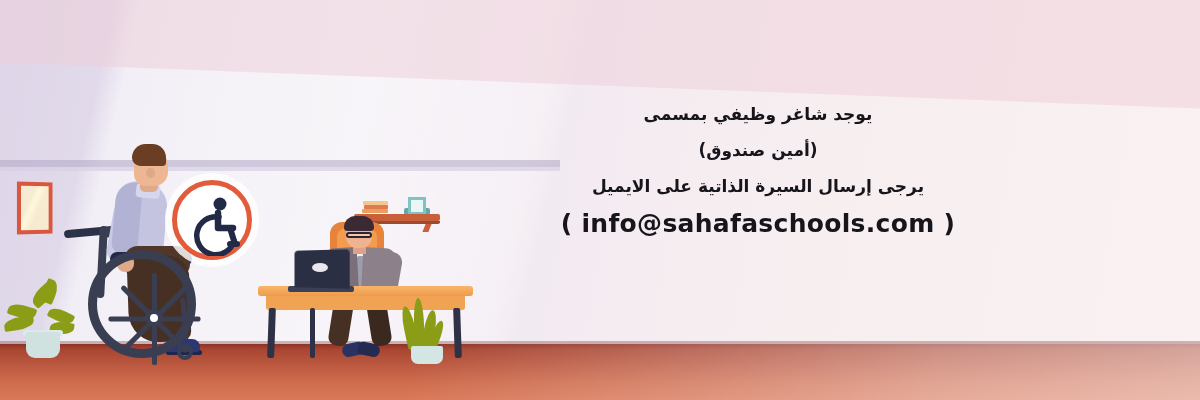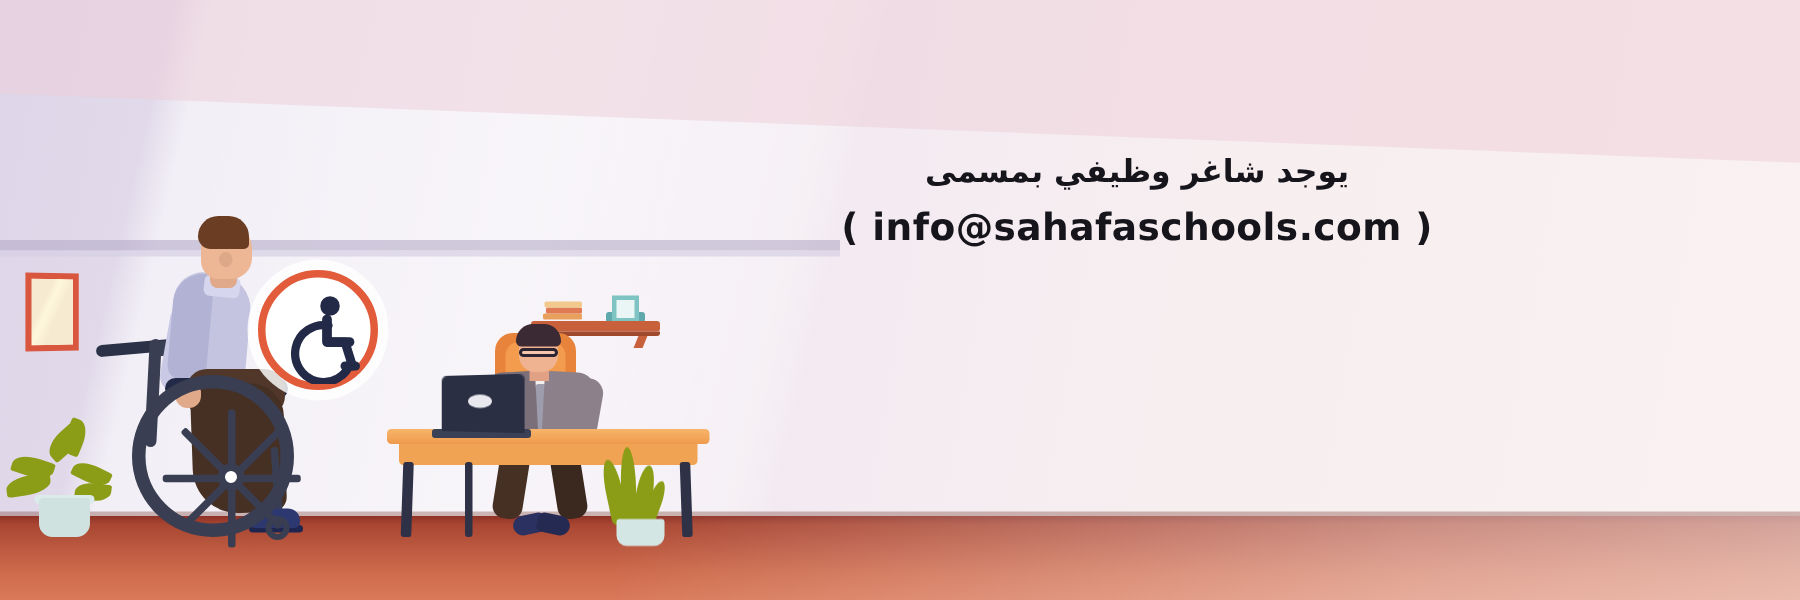--- a/index.html
+++ b/index.html
@@ -377,21 +377,21 @@
   
   .text-block {
     position:absolute; right:182px; top:96px;
     width:520px;
     text-align:center;
     direction:rtl;
   }
   .ad-line {
     font-family:"DejaVu Sans", sans-serif;
     font-weight:700;
-    font-size:21px;
+    font-size:17px;
     line-height:36px;
     color:#16151c;
     white-space:nowrap;
     letter-spacing:0px;
   }
   .ad-line.email {
     direction:ltr;
     font-size:25px;
     letter-spacing:0.3px;
     margin-top:2px;
@@ -567,17 +567,19 @@
   <div class="plant-right">
     <div class="blade" style="left:6px;  bottom:14px; width:11px; height:44px; transform:rotate(-12deg);"></div>
     <div class="blade" style="left:16px; bottom:14px; width:10px; height:52px; transform:rotate(-2deg);"></div>
     <div class="blade" style="left:26px; bottom:14px; width:11px; height:40px; transform:rotate(10deg);"></div>
     <div class="blade" style="left:34px; bottom:14px; width:9px;  height:30px; transform:rotate(20deg);"></div>
     <div class="pot"></div>
   </div>
 
   <div class="text-block">
     <div class="ad-line">يوجد شاغر وظيفي بمسمى</div>
+    <div class="ad-line">(أمين صندوق)</div>
+    <div class="ad-line">يرجى إرسال السيرة الذاتية على الايميل</div>
     <div class="ad-line email">( info@sahafaschools.com )</div>
   </div>
 
 
 </div>
 
 </body></html>

